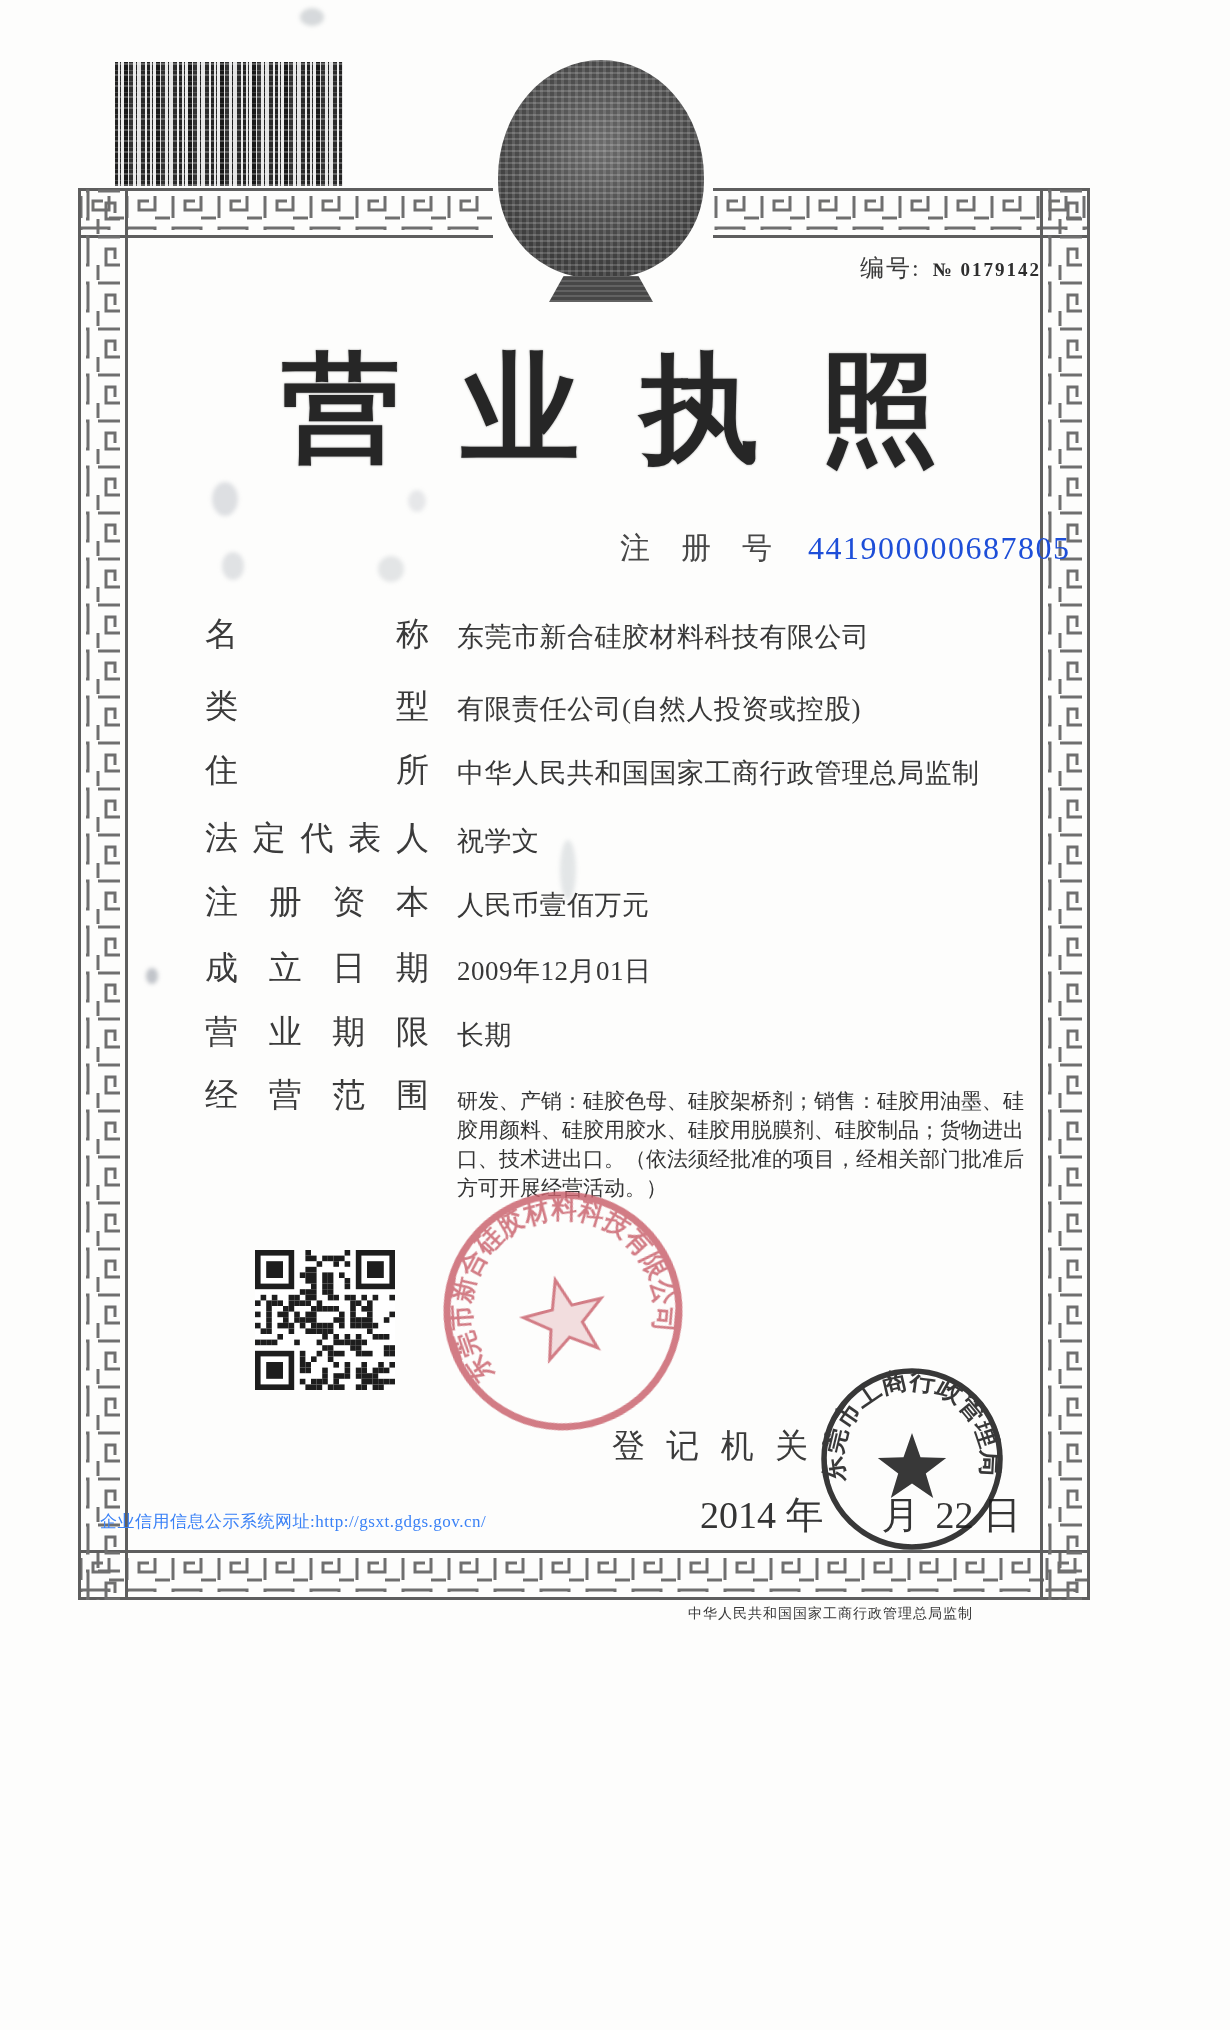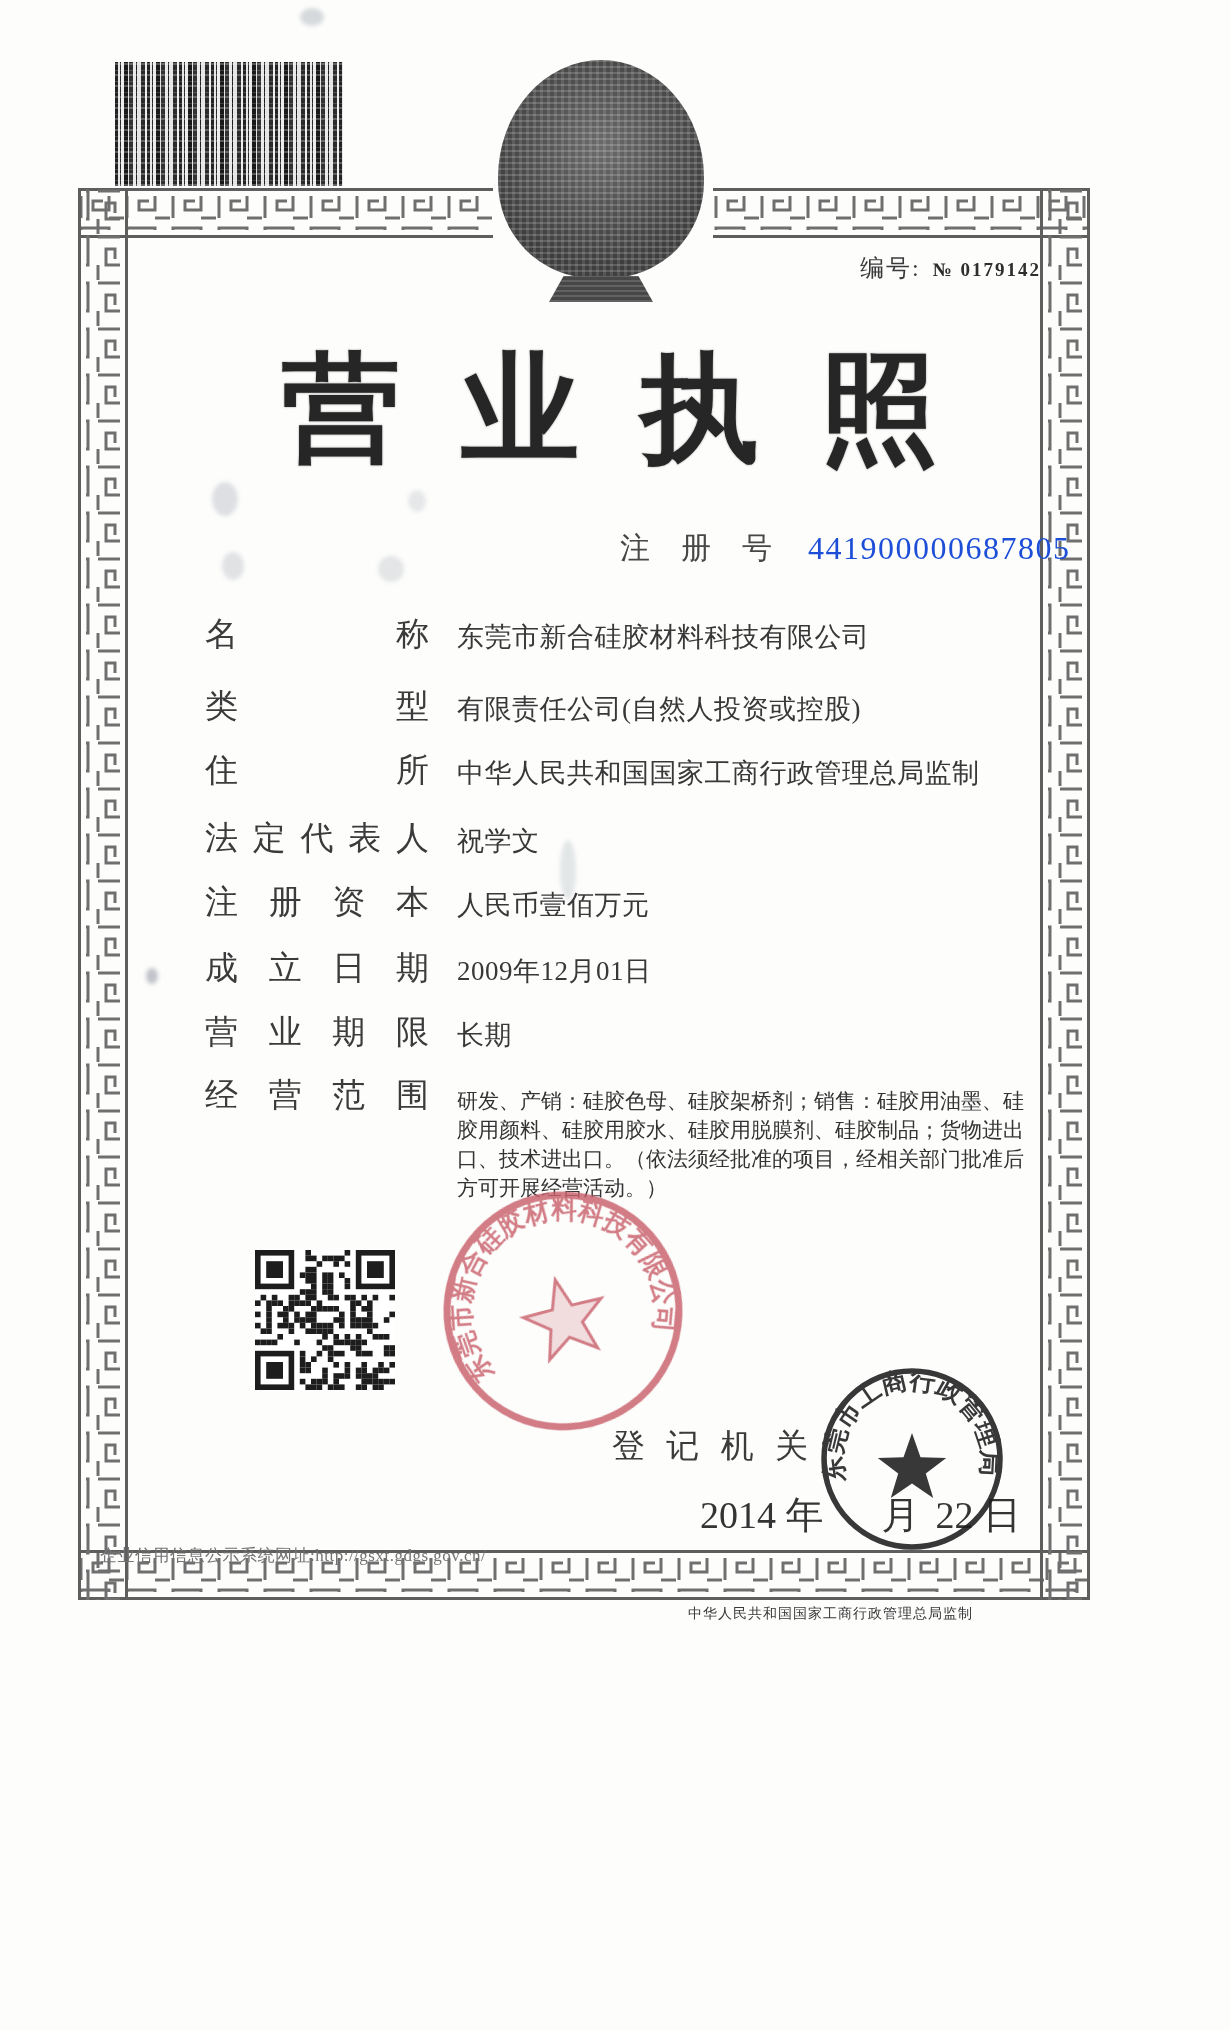--- a/index.html
+++ b/index.html
@@ -74,21 +74,21 @@
 
   .dateline { left:700px; top:1490px; z-index:4; display:flex; align-items:flex-start; font-size:38px; color:#343434; }
   .dateline .m { margin-left:58px; }
   .dateline .d { margin-left:16px; }
 
   .qr { left:255px; top:1250px; width:140px; height:140px; z-index:4; filter:blur(.3px); }
 
   .seal-red { left:438px; top:1186px; width:250px; height:250px; z-index:5; transform:rotate(-14deg); opacity:.82; filter:blur(.4px); }
   .seal-black { left:792px; top:1339px; width:240px; height:240px; z-index:6; opacity:.88; filter:blur(.3px); }
 
-  .footer-left { left:100px; top:1544px; font-size:17px; color:#737373; letter-spacing:.5px; z-index:4; }
+  .footer-left { left:100px; top:1510px; font-size:17px; color:#3b82f6; letter-spacing:.5px; z-index:4; }
   .footer-right { left:688px; top:1605px; font-size:14px; color:#383838; letter-spacing:1px; z-index:4; }
 
   .smudge { border-radius:50%; filter:blur(2px); z-index:2; }
 </style>
 </head>
 <body>
 
 <div class="abs barcode"></div>
 
 <div class="abs emblem"></div>

